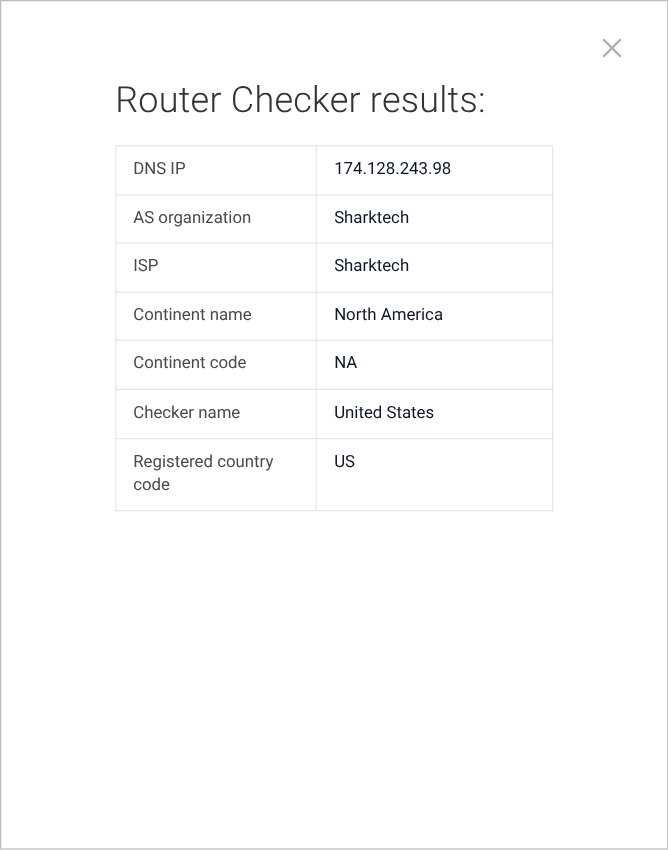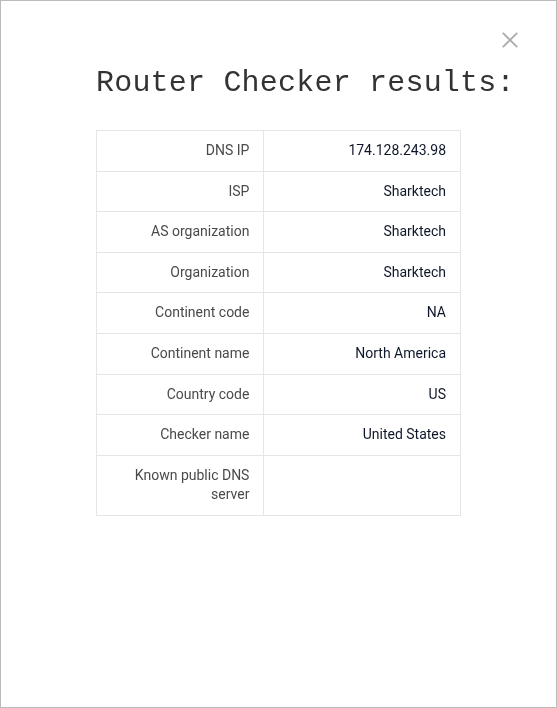--- a/index.html
+++ b/index.html
@@ -34,32 +34,30 @@
     .close-btn svg {
       width: 18px;
       height: 18px;
       stroke: #aaa;
       stroke-width: 2;
     }
     .title {
       font-size: 30px;
       font-weight: 300;
       color: #333;
-      margin: 45px 0 30px 75px;
+      margin: 45px 0 20px 75px;
       letter-spacing: 0.2px;
-      font-family: Liberation Mono, monospace;
     }
     .table-wrap {
       margin: 0 75px;
     }
     table {
       width: 100%;
       border-collapse: collapse;
       border: 1px solid #e5e5e5;
-      text-align: right;
     }
     td {
       border: 1px solid #e5e5e5;
       padding: 10px 14px;
       font-size: 14px;
       color: #333;
       vertical-align: top;
       line-height: 1.4;
     }
     td.label {
@@ -88,48 +86,40 @@
   <h1 class="title">Router Checker results:</h1>
 
   <div class="table-wrap">
     <table>
       <tbody>
         <tr>
           <td class="label">DNS IP</td>
           <td class="value">174.128.243.98</td>
         </tr>
         <tr>
+          <td class="label">AS organization</td>
+          <td class="value">Sharktech</td>
+        </tr>
+        <tr>
           <td class="label">ISP</td>
           <td class="value">Sharktech</td>
         </tr>
         <tr>
-          <td class="label">AS organization</td>
-          <td class="value">Sharktech</td>
-        </tr>
-        <tr>
-          <td class="label">Organization</td>
-          <td class="value">Sharktech</td>
+          <td class="label">Continent name</td>
+          <td class="value">North America</td>
         </tr>
         <tr>
           <td class="label">Continent code</td>
           <td class="value">NA</td>
         </tr>
         <tr>
-          <td class="label">Continent name</td>
-          <td class="value">North America</td>
-        </tr>
-        <tr>
-          <td class="label">Country code</td>
-          <td class="value">US</td>
-        </tr>
-        <tr>
           <td class="label">Checker name</td>
           <td class="value">United States</td>
         </tr>
         <tr>
-          <td class="label">Known public DNS server</td>
-          <td class="value"></td>
+          <td class="label">Registered country code</td>
+          <td class="value">US</td>
         </tr>
       </tbody>
     </table>
   </div>
 
 </div>
 
 </body></html>

